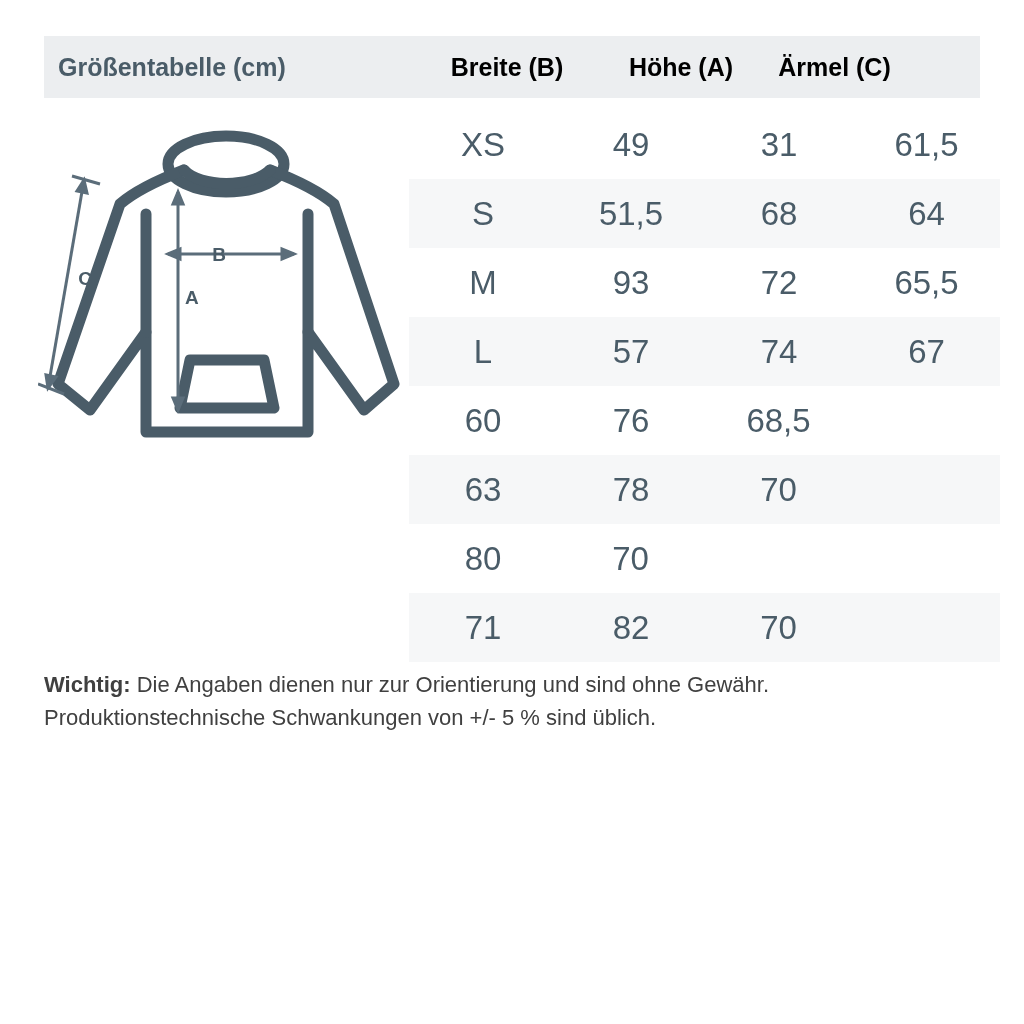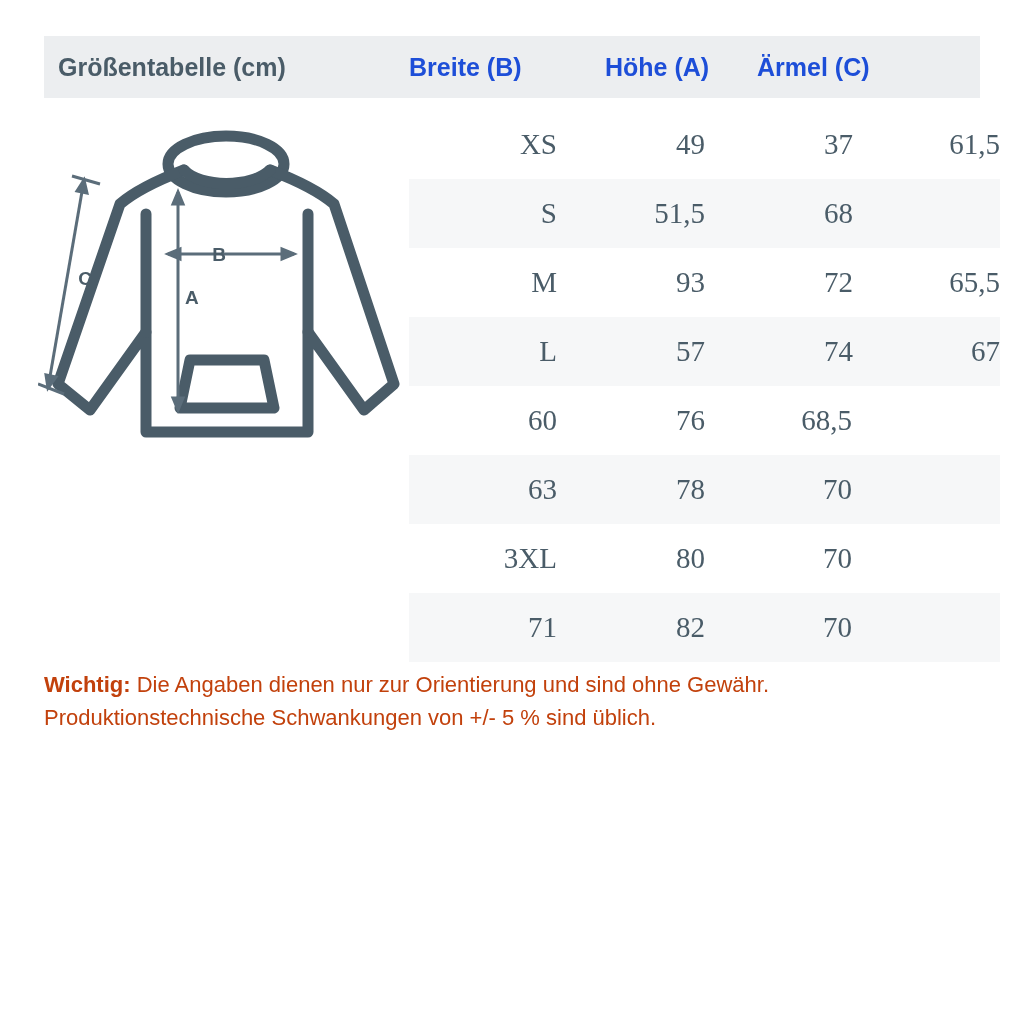--- a/index.html
+++ b/index.html
@@ -32,23 +32,24 @@
     white-space: nowrap;
   }
   .header-cols {
     position: absolute;
     left: 365px; top: 0;
     width: 571px; height: 62px;
     display: flex;
     align-items: center;
   }
   .header-cols .hc {
-    color: #1d4ed8;
+    color: #000000;
     font-size: 25px;
     font-weight: bold;
+    text-align: center;
     white-space: nowrap;
   }
   .hc.size { width: 0px; }
   .hc.c1 { width: 196px; }
   .hc.c2 { width: 152px; }
   .hc.c3 { width: 155px; }
 
   
   .table {
     position: absolute;
@@ -56,43 +57,42 @@
     width: 591px;
   }
   .row {
     display: flex;
     align-items: center;
     height: 69px;
   }
   .row.alt { background: #f6f7f8; }
   .cell {
     color: #4a5c68;
-    font-size: 29px;
-    text-align: right;
+    font-size: 33px;
+    text-align: center;
     white-space: nowrap;
-    font-family: Liberation Serif, serif;
   }
   .cell.size  { width: 148px; }
   .cell.width { width: 148px; }
   .cell.height{ width: 148px; }
   .cell.sleeve{ width: 147px; }
 
   
   .illu {
     position: absolute;
     left: 38px; top: 118px;
     width: 370px; height: 340px;
   }
 
   
   .note {
     position: absolute;
     left: 44px; top: 668px;
     width: 940px;
-    color: #c2410c;
+    color: #404040;
     font-size: 22px;
     line-height: 33px;
   }
 </style>
 </head>
 <body>
 
 <div class="page">
 
   <div class="header">
@@ -147,28 +147,29 @@
         <text x="47" y="167" text-anchor="middle">C</text>
       </g>
     </svg>
   </div>
 
   <div class="table">
 
     <div class="row">
       <div class="cell size">XS</div>
       <div class="cell width">49</div>
-      <div class="cell height">37</div>
+      <div class="cell height">31</div>
       <div class="cell sleeve">61,5</div>
     </div>
 
     <div class="row alt">
       <div class="cell size">S</div>
       <div class="cell width">51,5</div>
       <div class="cell height">68</div>
+      <div class="cell sleeve">64</div>
     </div>
 
     <div class="row">
       <div class="cell size">M</div>
       <div class="cell width">93</div>
       <div class="cell height">72</div>
       <div class="cell sleeve">65,5</div>
     </div>
 
     <div class="row alt">
@@ -184,21 +185,20 @@
       <div class="cell sleeve">68,5</div>
     </div>
 
     <div class="row alt">
       <div class="cell width">63</div>
       <div class="cell height">78</div>
       <div class="cell sleeve">70</div>
     </div>
 
     <div class="row">
-      <div class="cell size">3XL</div>
       <div class="cell height">80</div>
       <div class="cell sleeve">70</div>
     </div>
 
     <div class="row alt">
       <div class="cell width">71</div>
       <div class="cell height">82</div>
       <div class="cell sleeve">70</div>
     </div>
 

